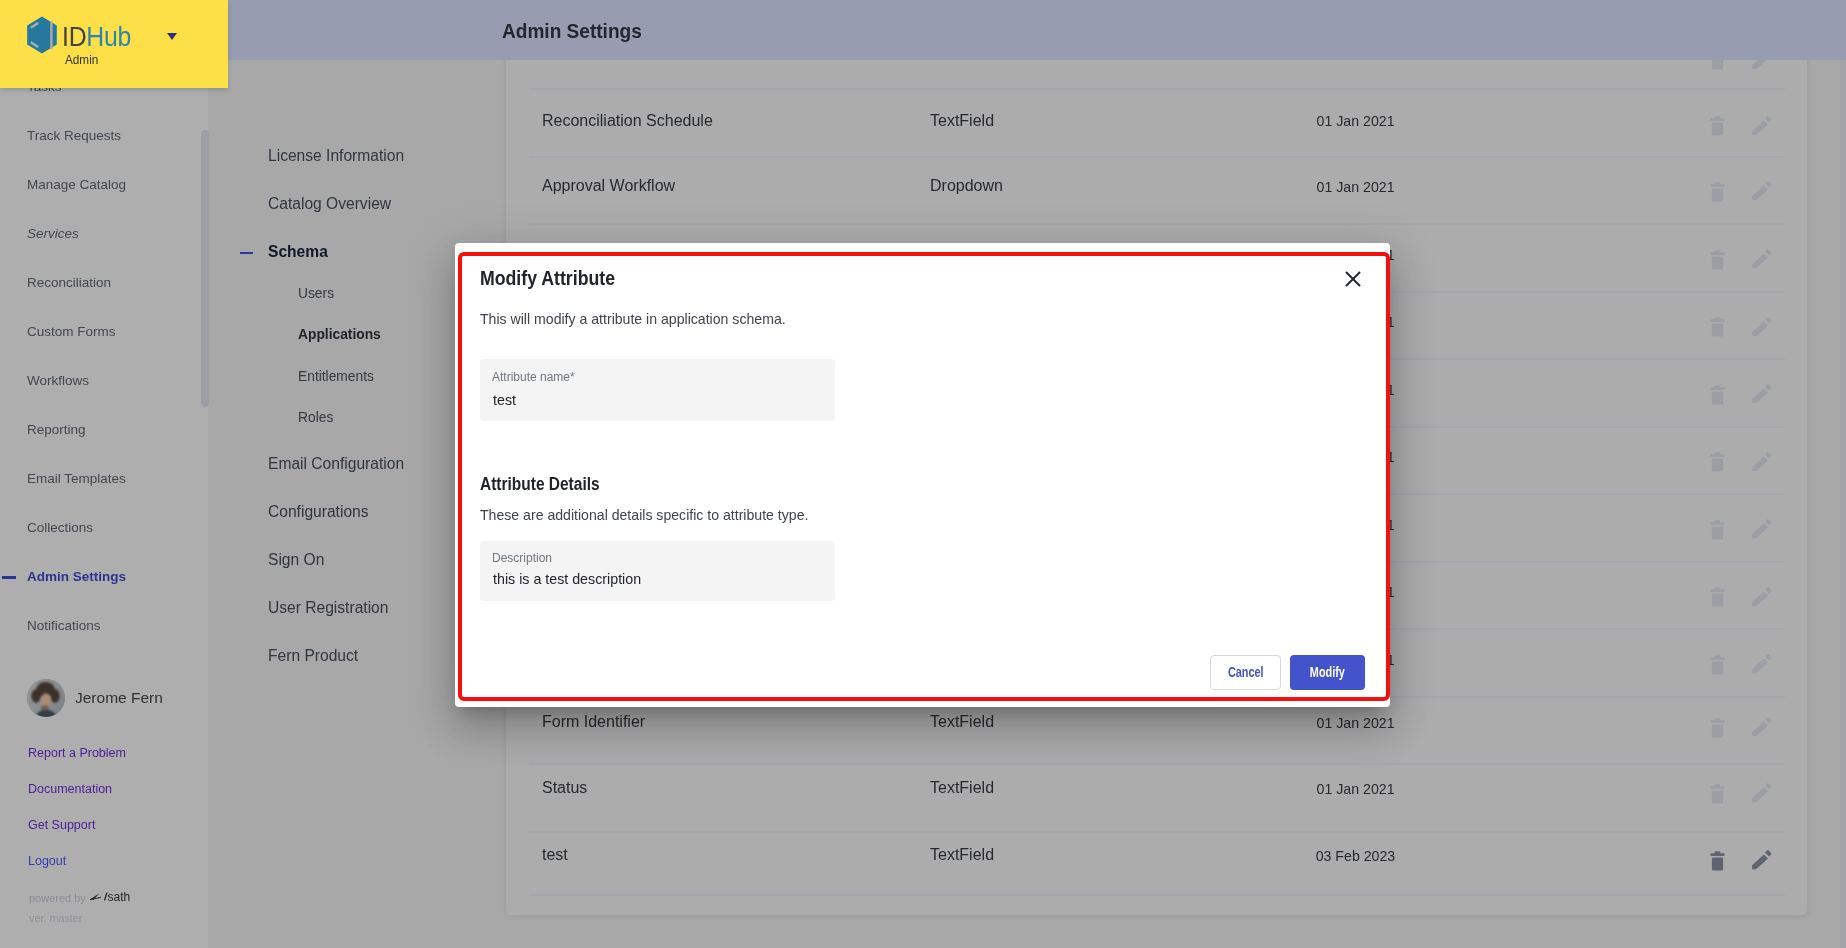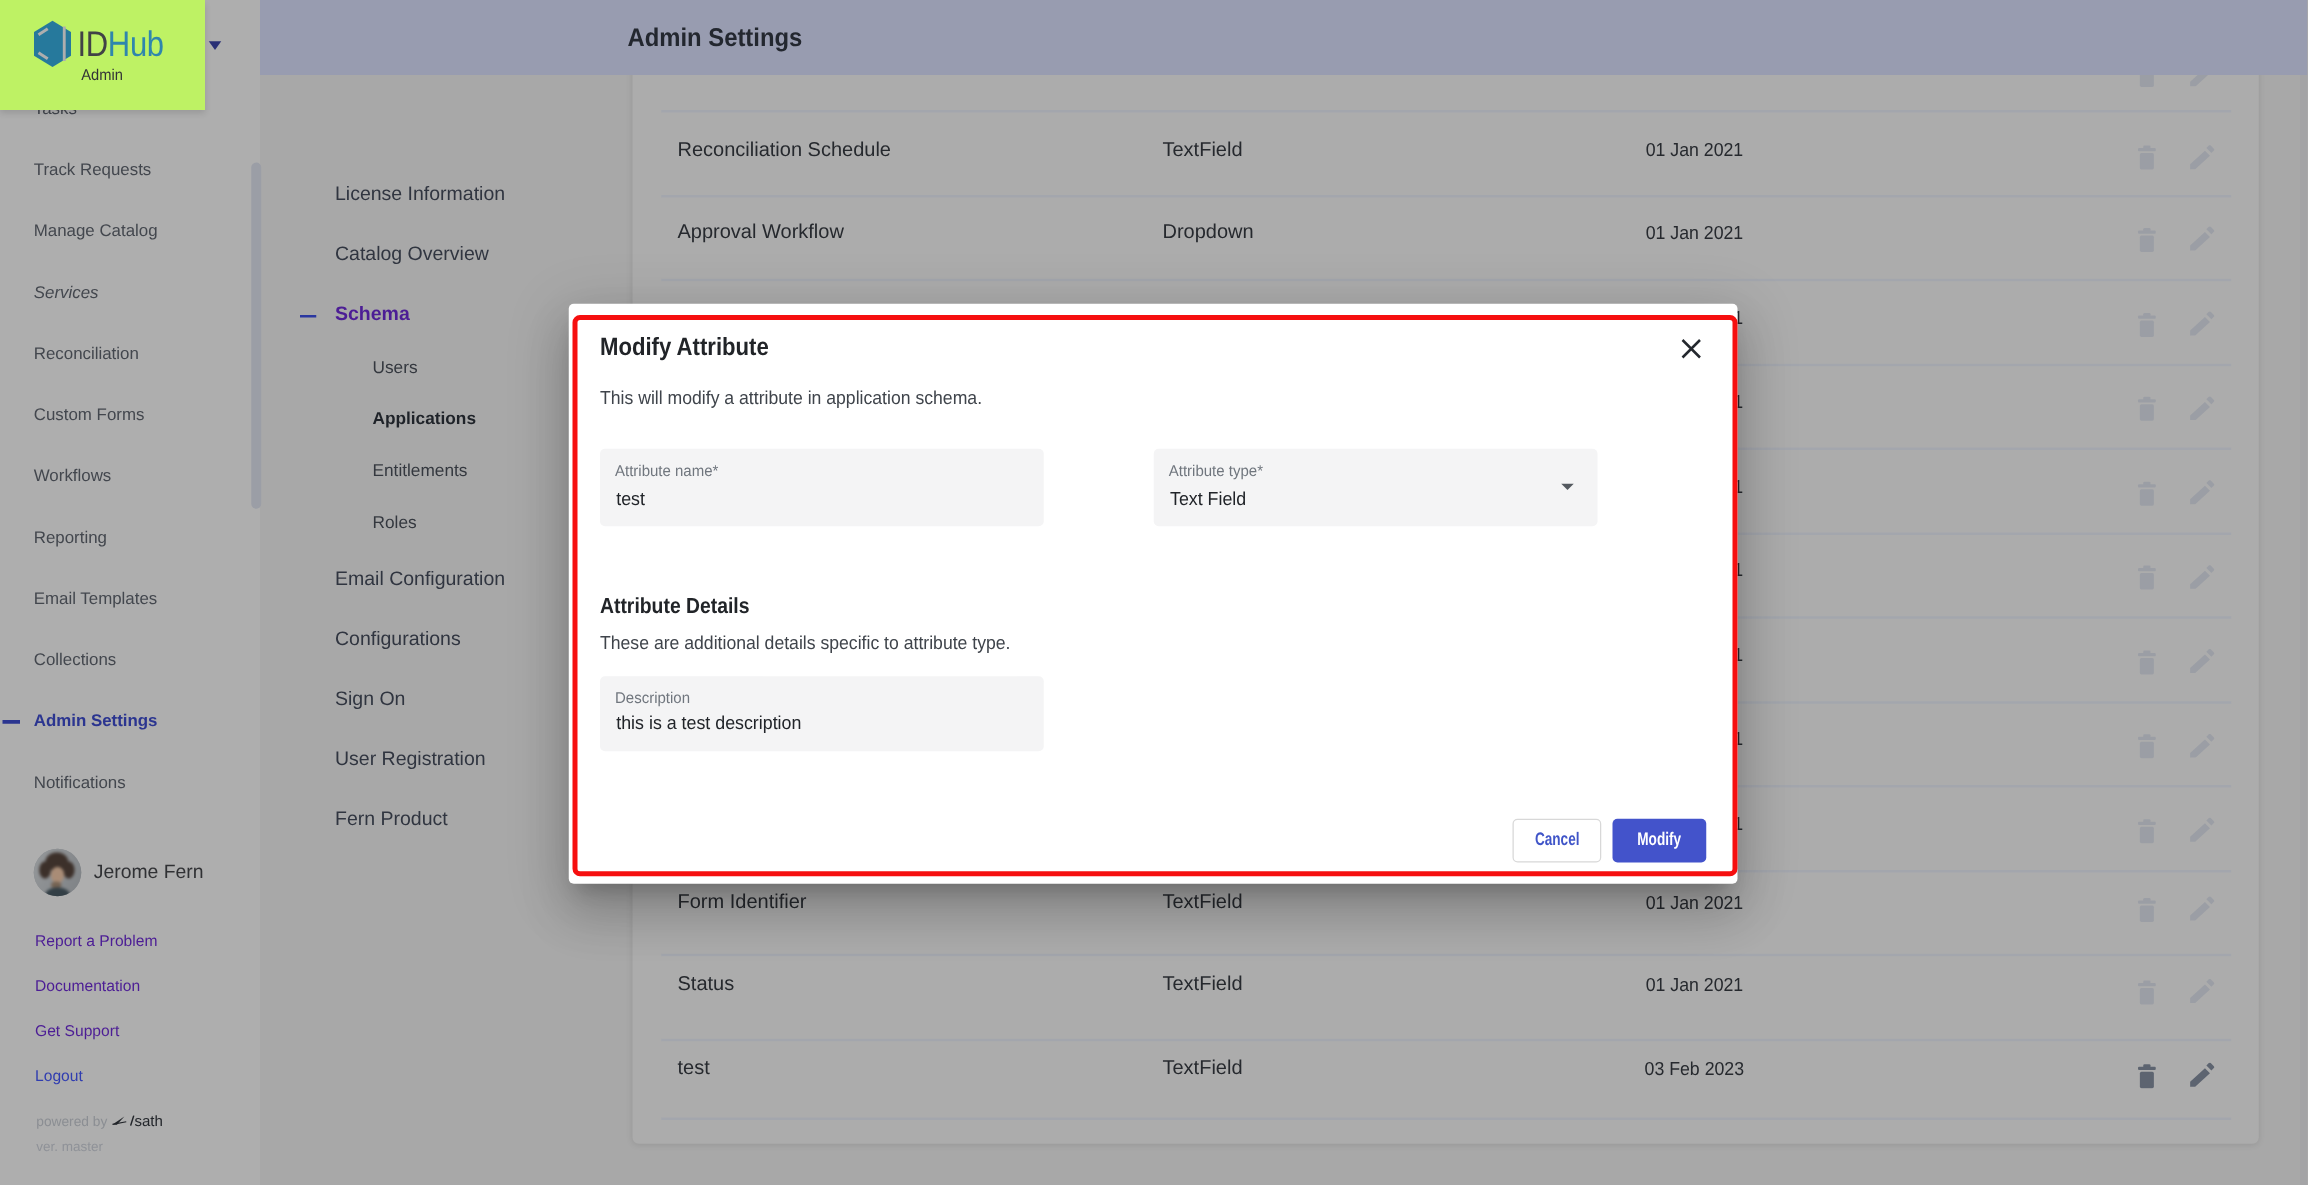--- a/index.html
+++ b/index.html
@@ -7,21 +7,21 @@
   body { font-family:"Liberation Sans", sans-serif; position:relative; background:#a8a8a8; }
   .abs { position:absolute; }
   .txt { position:absolute; white-space:nowrap; }
 
   
   #panel   { left:208px; top:0; width:300px; height:948px; background:#a8a8a8; }
   #header  { left:208px; top:0; width:1638px; height:60px; background:#989cb0; z-index:6; }
   #card    { left:506px; top:30px; width:1301px; height:885px; background:#acacac;
              border-radius:5px; box-shadow:0 1px 5px rgba(0,0,0,0.10); z-index:1; }
   #sidebar { left:0; top:0; width:208px; height:948px; background:#aeaeae; z-index:8; }
-  #sbhead  { left:0; top:0; width:164px; height:88px; background:#bef264;
+  #sbhead  { left:0; top:0; width:228px; height:88px; background:#fde047;
              box-shadow:0 3px 5px rgba(0,0,0,0.12); z-index:9;text-align:right; }
 
   .sep { position:absolute; left:529px; width:1256px; height:1.5px; background:#a3a6ad; z-index:2; }
   .rowtxt { font-size:16px; color:#26292e; z-index:2; }
   .icon { position:absolute; z-index:2; }
 
   
   .snav { left:27px; font-size:13.5px; color:#43474e; z-index:2; }
   .slink { left:28px; font-size:12.5px; color:#4c1d95; z-index:2; }
 
@@ -36,21 +36,21 @@
               border-radius:6px; z-index:22; }
   .fbox { position:absolute; background:#f4f4f5; border-radius:4px; z-index:21; }
   .flabel { font-size:12.5px; color:#70767e; transform:scaleX(0.96); transform-origin:left center; }
   .fvalue { font-size:15px; color:#212429; transform:scaleX(0.95); transform-origin:left center; }
 </style>
 </head>
 <body>
   <div class="abs" id="panel">
     <div class="txt pnav" style="top:147px;">License Information</div>
     <div class="txt pnav" style="top:194.5px;">Catalog Overview</div>
-    <div class="txt pnav" style="top:242.5px; color:#4c1d95; font-weight:600;">Schema</div>
+    <div class="txt pnav" style="top:242.5px; color:#0f172a; font-weight:600;">Schema</div>
     <div class="abs" style="left:32px; top:251.5px; width:13px; height:2.5px; background:#2a37a0;"></div>
     <div class="txt psub" style="top:286px;">Users</div>
     <div class="txt psub" style="top:327px; font-weight:bold; color:#1f2329;">Applications</div>
     <div class="txt psub" style="top:368.5px;">Entitlements</div>
     <div class="txt psub" style="top:409.5px;">Roles</div>
     <div class="txt pnav" style="top:454.5px;">Email Configuration</div>
     <div class="txt pnav" style="top:502.5px;">Configurations</div>
     <div class="txt pnav" style="top:550.5px;">Sign On</div>
     <div class="txt pnav" style="top:598.5px;">User Registration</div>
     <div class="txt pnav" style="top:646.5px;">Fern Product</div>
@@ -277,25 +277,20 @@
     <div class="txt" style="left:25px; top:24px; font-size:20px; font-weight:700; color:#212428; transform:scaleX(0.885); transform-origin:left center;">Modify Attribute</div>
     <svg class="abs" style="left:888px; top:26px;" width="20" height="20" viewBox="0 0 20 20">
       <path d="M3 3 L17 17 M17 3 L3 17" stroke="#24282e" stroke-width="2" fill="none"></path>
     </svg>
     <div class="txt" style="left:25px; top:67px; font-size:15px; color:#3f444b; transform:scaleX(0.94); transform-origin:left center;">This will modify a attribute in application schema.</div>
 
     <div class="fbox" style="left:25px; top:116px; width:355px; height:62px;">
       <div class="txt flabel" style="left:12px; top:11px;">Attribute name*</div>
       <div class="txt fvalue" style="left:13px; top:32px;">test</div>
     </div>
-    <div class="fbox" style="left:468px; top:116px; width:355px; height:62px;">
-      <div class="txt flabel" style="left:12px; top:11px;">Attribute type*</div>
-      <div class="txt fvalue" style="left:13px; top:32px;">Text Field</div>
-      <div class="abs" style="left:326px; top:28px; width:0; height:0; border-left:5.3px solid rgba(0,0,0,0); border-right:5.3px solid rgba(0,0,0,0); border-top:5.8px solid #54595f;"></div>
-    </div>
 
     <div class="txt" style="left:25px; top:231px; font-size:17.5px; font-weight:700; color:#212428; transform:scaleX(0.885); transform-origin:left center;">Attribute Details</div>
     <div class="txt" style="left:25px; top:263px; font-size:15px; color:#3f444b; transform:scaleX(0.94); transform-origin:left center;">These are additional details specific to attribute type.</div>
 
     <div class="fbox" style="left:25px; top:298px; width:355px; height:60px;">
       <div class="txt flabel" style="left:12px; top:10px;">Description</div>
       <div class="txt fvalue" style="left:13px; top:29px;">this is a test description</div>
     </div>
 
     <div class="abs" style="left:755px; top:412px; width:71px; height:35px; border:1px solid #d8d8d8; border-radius:4px;

